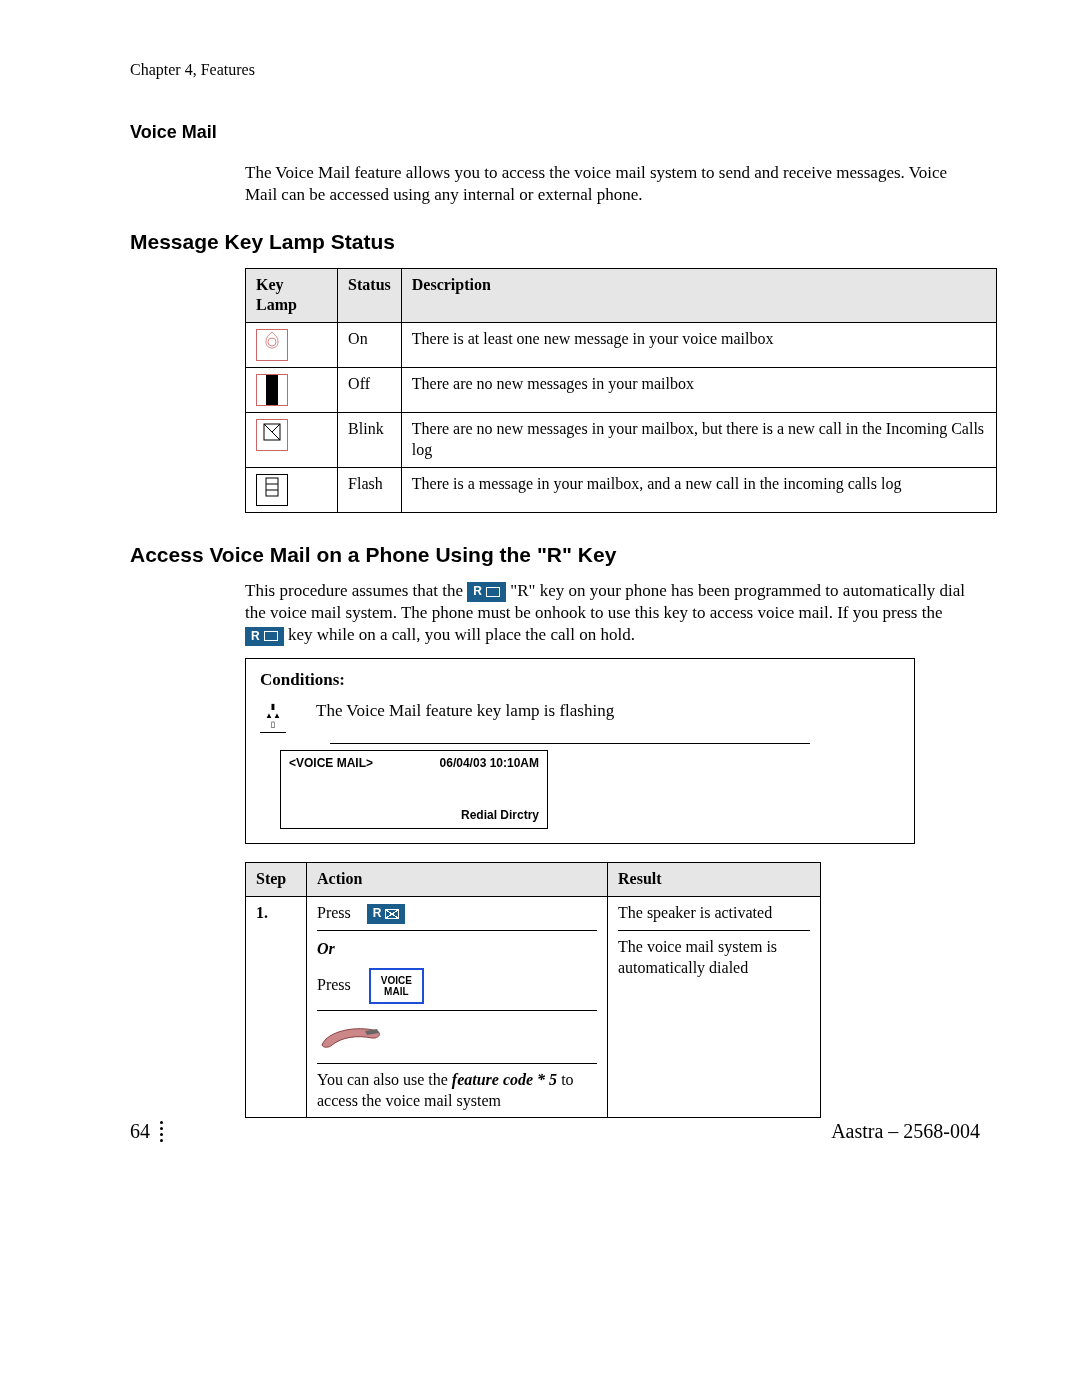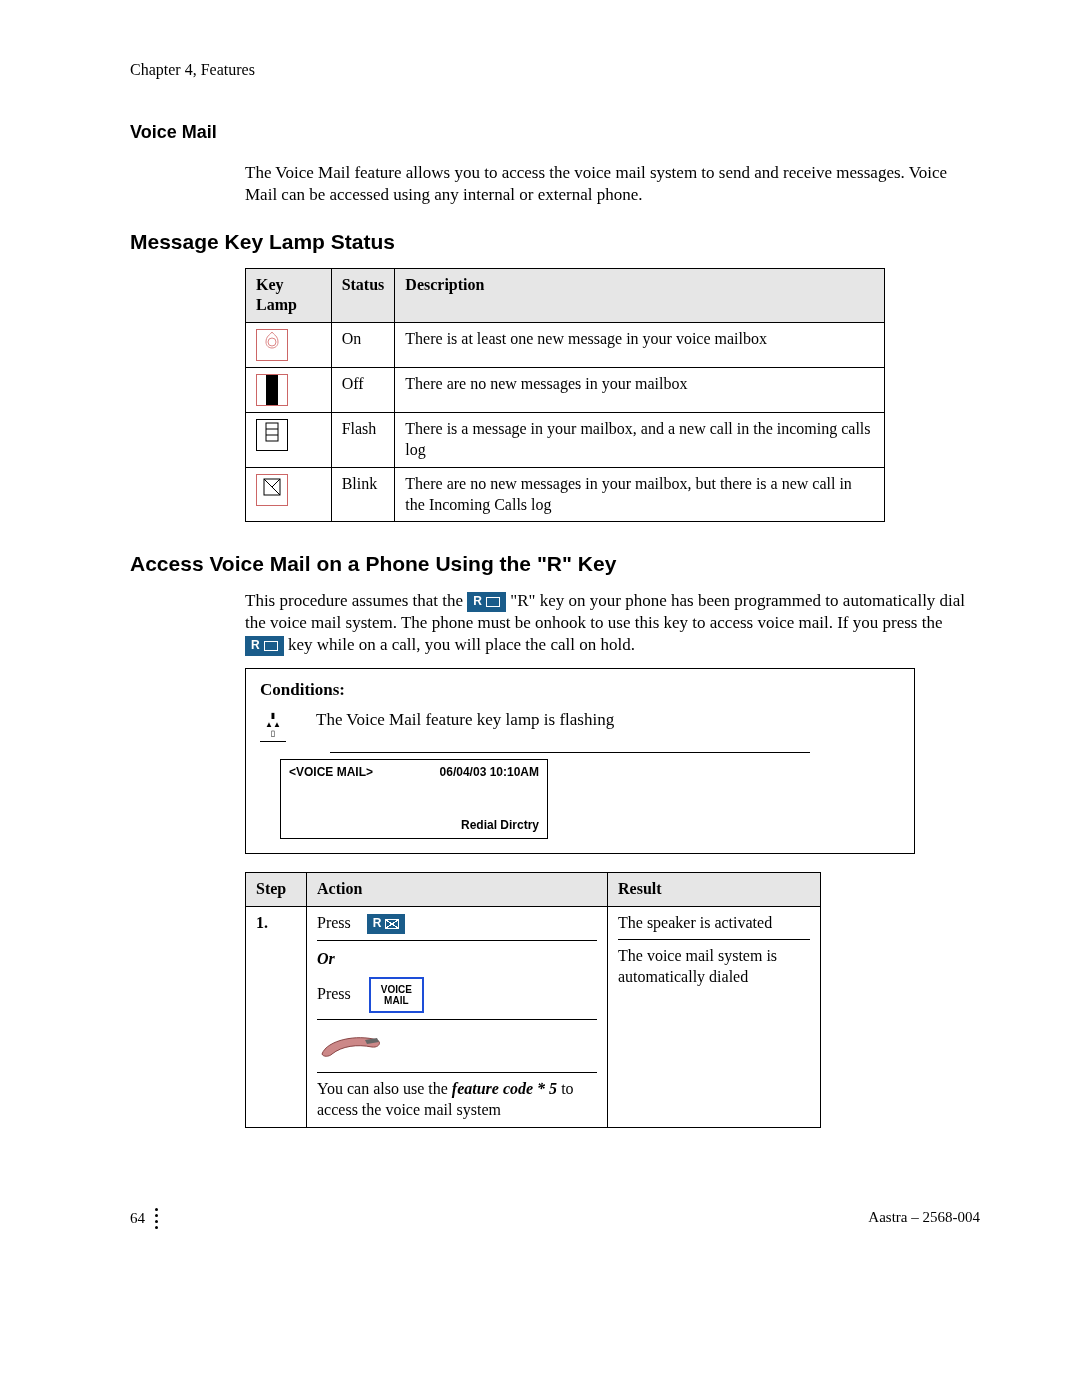--- a/index.html
+++ b/index.html
@@ -28,21 +28,21 @@
     margin: 22px 0 12px 0;
   }
   .body-indent {
     margin-left: 115px;
   }
   p {
     margin: 0 0 12px 0;
   }
   table.lamp-table {
     border-collapse: collapse;
-    width: 640px;
+    width: 752px;
     margin-left: 115px;
     margin-bottom: 28px;
   }
   table.lamp-table th, table.lamp-table td {
     border: 1px solid #000;
     padding: 6px 10px;
     text-align: left;
     vertical-align: top;
     font-size: 16px;
   }
@@ -172,22 +172,21 @@
     display: inline-block;
     width: 70px;
     height: 28px;
     margin: 6px 0;
   }
   .handset svg { width: 70px; height: 28px; }
   .result-hr { border: none; border-bottom: 1px solid #000; margin: 6px 0; }
   .footer {
     display: flex;
     justify-content: space-between;
-    margin-top: 80px;
-    font-size: 15px;
+    font-size: 20px;
   }
   .footer-left { display: flex; align-items: center; gap: 10px; }
   .dots {
     display: flex;
     flex-direction: column;
     gap: 3px;
   }
   .dots span { width: 3px; height: 3px; background: #000; border-radius: 50%; }
   .bold-italic { font-style: italic; font-weight: bold; }
 </style>
@@ -218,42 +217,42 @@
               <circle cx="12" cy="12" r="4" fill="none" stroke="#d88"></circle>
             </svg>
     </span></td>
     <td>On</td>
     <td>There is at least one new message in your voice mailbox</td>
   </tr>
   <tr>
     <td><span class="icon-box icon-off"></span></td>
     <td>Off</td>
     <td>There are no new messages in your mailbox</td>
+  </tr>
+  <tr>
+    <td><span class="icon-box icon-blink">
+      <svg viewBox="0 0 24 24">
+              <rect x="4" y="4" width="16" height="16" fill="none" stroke="#000"></rect>
+              <path d="M4 4 L20 20" stroke="#000"></path>
+              <path d="M4 4 L12 12 L20 4" stroke="#000" fill="none"></path>
+            </svg>
+    </span></td>
+    <td>Blink</td>
+    <td>There are no new messages in your mailbox, but there is a new call in the Incoming Calls log</td>
   </tr>
   <tr>
     <td><span class="icon-box icon-flash" style="border-color:#000;">
       <svg viewBox="0 0 24 24">
               <rect x="6" y="3" width="12" height="18" fill="none" stroke="#000"></rect>
               <line x1="6" y1="9" x2="18" y2="9" stroke="#000"></line>
               <line x1="6" y1="15" x2="18" y2="15" stroke="#000"></line>
             </svg>
     </span></td>
     <td>Flash</td>
     <td>There is a message in your mailbox, and a new call in the incoming calls log</td>
-  </tr>
-  <tr>
-    <td><span class="icon-box icon-blink">
-      <svg viewBox="0 0 24 24">
-              <rect x="4" y="4" width="16" height="16" fill="none" stroke="#000"></rect>
-              <path d="M4 4 L20 20" stroke="#000"></path>
-              <path d="M4 4 L12 12 L20 4" stroke="#000" fill="none"></path>
-            </svg>
-    </span></td>
-    <td>Blink</td>
-    <td>There are no new messages in your mailbox, but there is a new call in the Incoming Calls log</td>
   </tr>
 </tbody>
   </table>
 
 <h2>Access Voice Mail on a Phone Using the "R" Key</h2>
 
 <div class="body-indent">
   <p>
     <span>This procedure assumes that the </span>
     <span class="r-key"><span>R</span><span class="env"></span></span>

